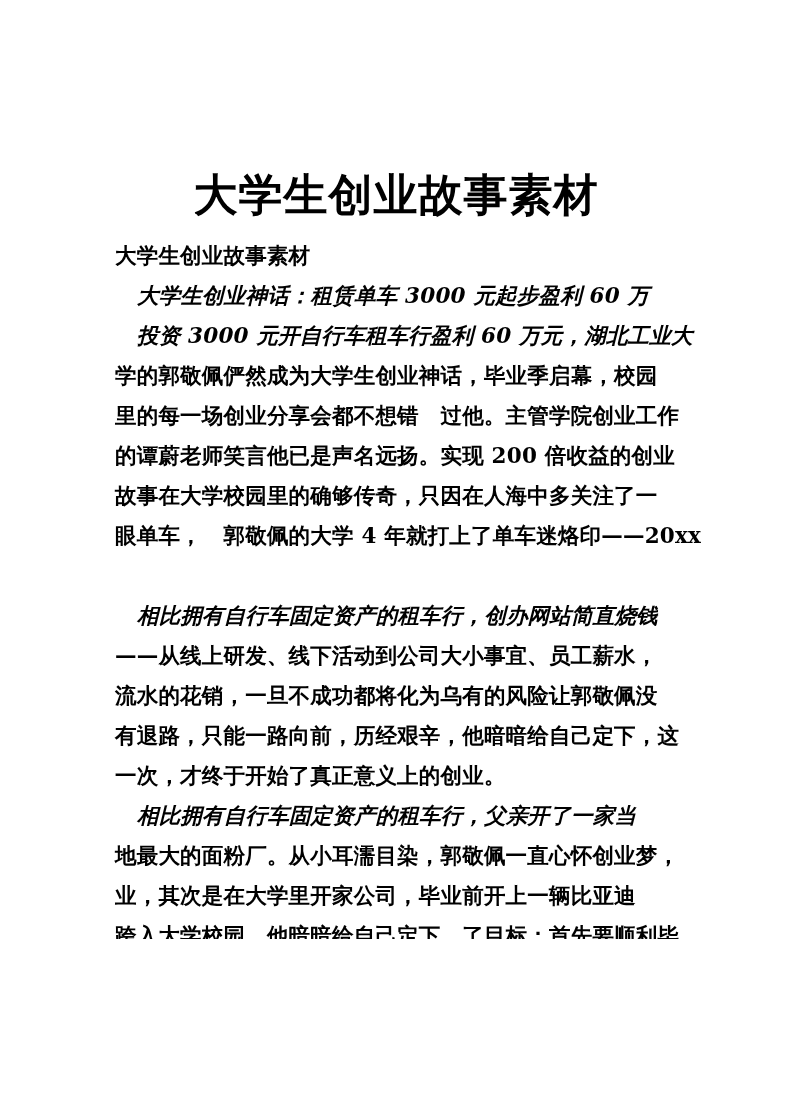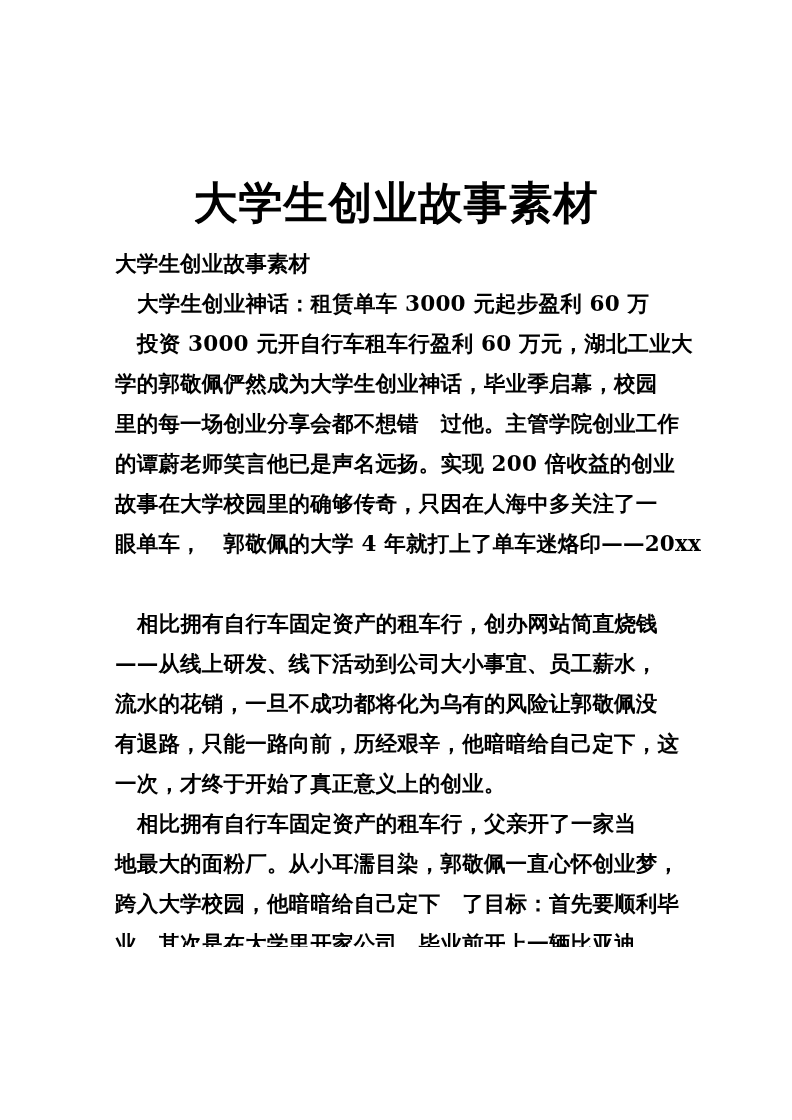--- a/index.html
+++ b/index.html
@@ -6,21 +6,21 @@
     margin: 0;
     padding: 0;
     background: #ffffff;
   }
 
   .page {
     position: relative;
     width: 792px;
     height: 931px;
     background: #ffffff;
-    margin: 16px auto;
+    margin: 8px auto;
     overflow: hidden;
     font-family: "DejaVu Serif", "Liberation Serif", serif;
     color: #000000;
   }
 
   
   .doc-title {
     position: absolute;
     left: 0;
     right: 0;
@@ -53,20 +53,21 @@
   }
 
   
   .line.flush {
     text-indent: 0;
   }
 
   
   .line.indent {
     padding-left: 22px;
+    font-style: italic;
   }
 
   
   .line.blank {
     height: 40px;
   }
 
   
   .page-number {
     position: absolute;
@@ -98,19 +99,19 @@
       <div class="line flush">故事在大学校园里的确够传奇，只因在人海中多关注了一</div>
       <div class="line flush">眼单车，　郭敬佩的大学 4 年就打上了单车迷烙印——20xx</div>
       <div class="line blank"></div>
       <div class="line indent">相比拥有自行车固定资产的租车行，创办网站简直烧钱</div>
       <div class="line flush">——从线上研发、线下活动到公司大小事宜、员工薪水，</div>
       <div class="line flush">流水的花销，一旦不成功都将化为乌有的风险让郭敬佩没</div>
       <div class="line flush">有退路，只能一路向前，历经艰辛，他暗暗给自己定下，这</div>
       <div class="line flush">一次，才终于开始了真正意义上的创业。</div>
       <div class="line indent">相比拥有自行车固定资产的租车行，父亲开了一家当</div>
       <div class="line flush">地最大的面粉厂。从小耳濡目染，郭敬佩一直心怀创业梦，</div>
+      <div class="line flush">业，其次是在大学里开家公司，毕业前开上一辆比亚迪</div>
       <div class="line flush">跨入大学校园，他暗暗给自己定下　了目标：首先要顺利毕</div>
-      <div class="line flush">业，其次是在大学里开家公司，毕业前开上一辆比亚迪</div>
     </div>
 
   <div class="page-number">1</div>
 
 </div>
 
 </body></html>

